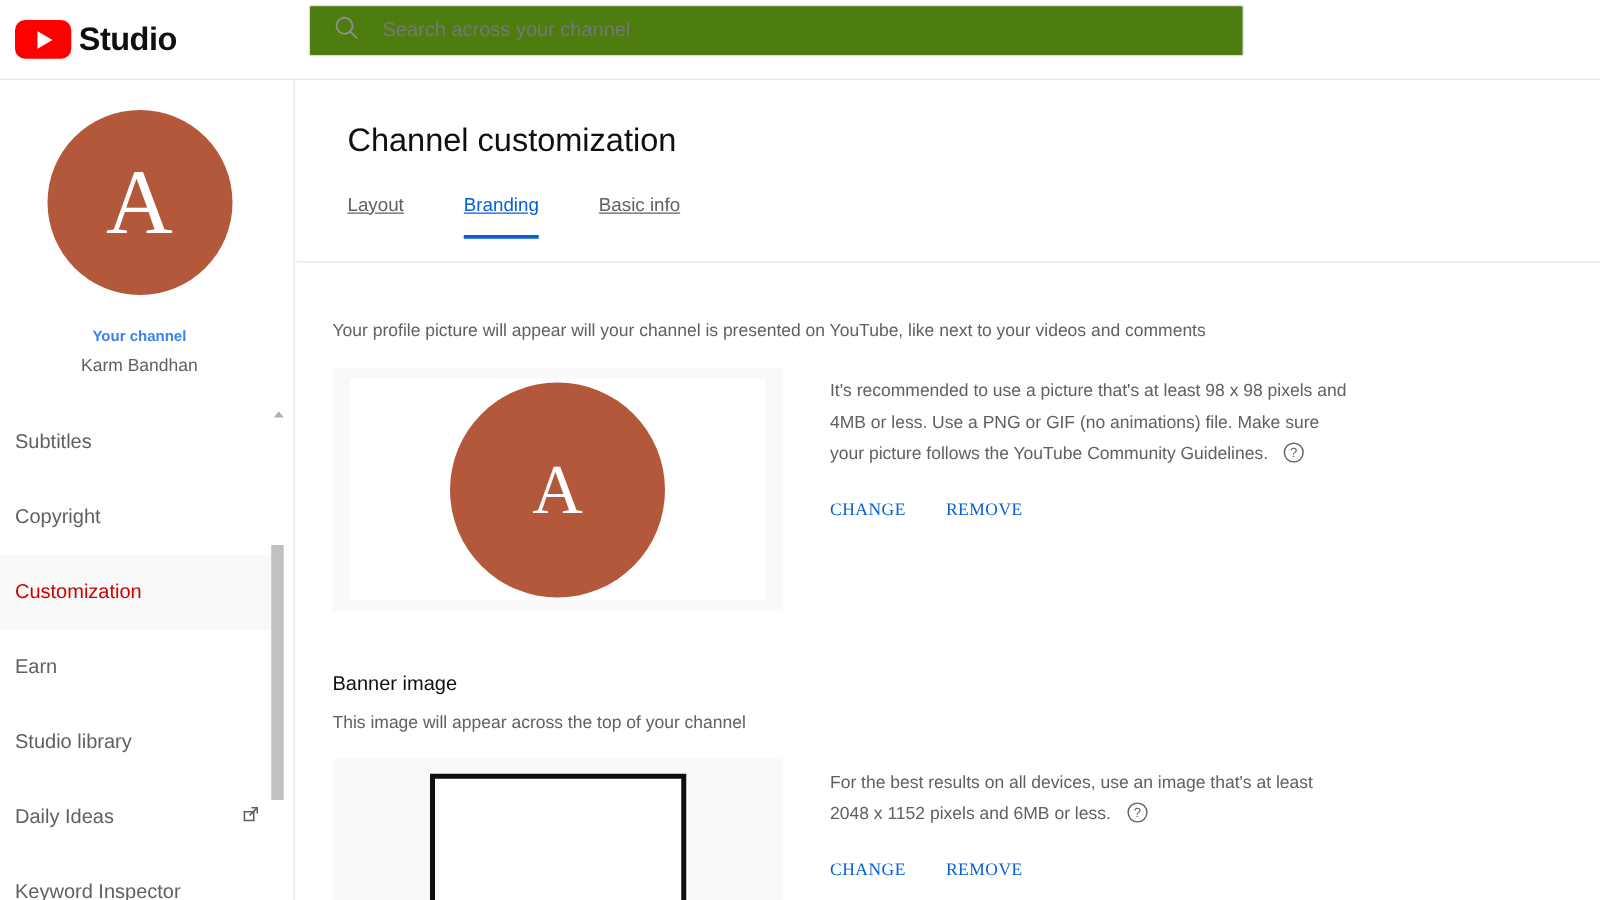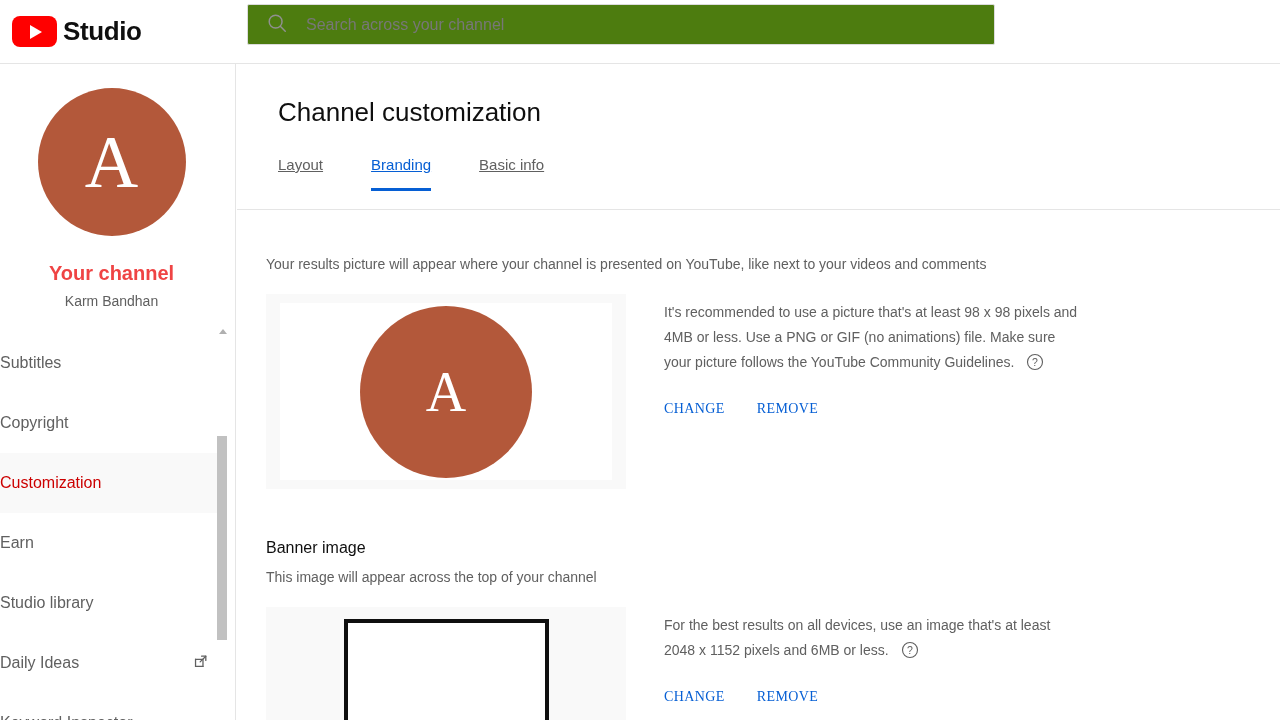--- a/index.html
+++ b/index.html
@@ -56,27 +56,27 @@
   .channel-block {
     padding-top: 24px; display: flex; flex-direction: column;
     align-items: center; width: 223px;
   }
   .avatar-lg {
     width: 148px; height: 148px; border-radius: 50%;
     display: flex; align-items: center; justify-content: center;
     color: #fff; font-family: "Liberation Serif", serif;
     font-size: 74px; line-height: 1;
   }
-  .ch-title { margin-top: 26px; font-size: 20px; font-weight: 600; color: #ef4444; }
+  .ch-title { margin-top: 26px; font-size: 12px; font-weight: 600; color: #3b82f6; }
   .ch-name { margin-top: 8px; font-size: 14px; color: #606060; }
 
   .nav-list { margin-top: 24px; width: 223px; }
   .nav-item {
     height: 60px; display: flex; align-items: center;
-    padding-right: 14px;
+    padding-left: 12px; padding-right: 14px;
     font-size: 16px; color: #606060; cursor: pointer; position: relative;
   }
   .nav-item.active { color: #cc0000; background: #f9f9f9; }
   .nav-label { flex: 1 1 auto; white-space: nowrap; }
   .ext-icon { flex: none; display: block; }
 
   .sb-track {
     position: absolute; right: 6px; top: 0; width: 12px; height: 656px;
   }
   .sb-up {
@@ -228,21 +228,21 @@
       <div class="tab active">
         <span>Branding</span>
       </div>
       <div class="tab">
         <span>Basic info</span>
       </div>
     </div>
     <div class="tabs-divider"></div>
 
     <div class="section sec-picture">
-      <div class="sec-sub">Your results picture will appear where your channel is presented on YouTube, like next to your videos and comments</div>
+      <div class="sec-sub">Your profile picture will appear will your channel is presented on YouTube, like next to your videos and comments</div>
       <div class="sec-body">
         <div class="preview preview-pic">
           <div class="preview-pic-inner">
             <div class="avatar-sm" style="background: rgb(179, 88, 58);">A</div>
           </div>
         </div>
         <div class="sec-info">
           <div class="info-text">
             <span>It's recommended to use a picture that's at least 98 x 98 pixels and 4MB or less. Use a PNG or GIF (no animations) file. Make sure your picture follows the YouTube Community Guidelines.</span>
             <span class="help-icon">

